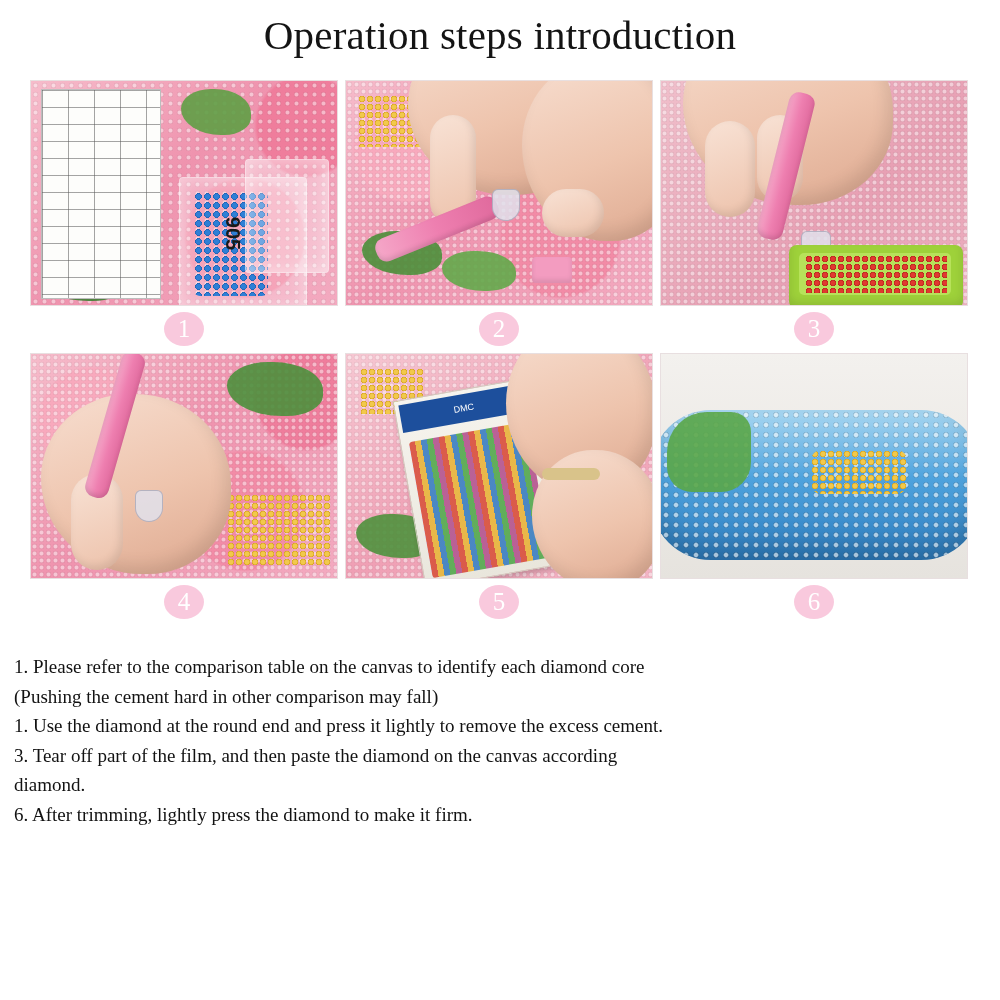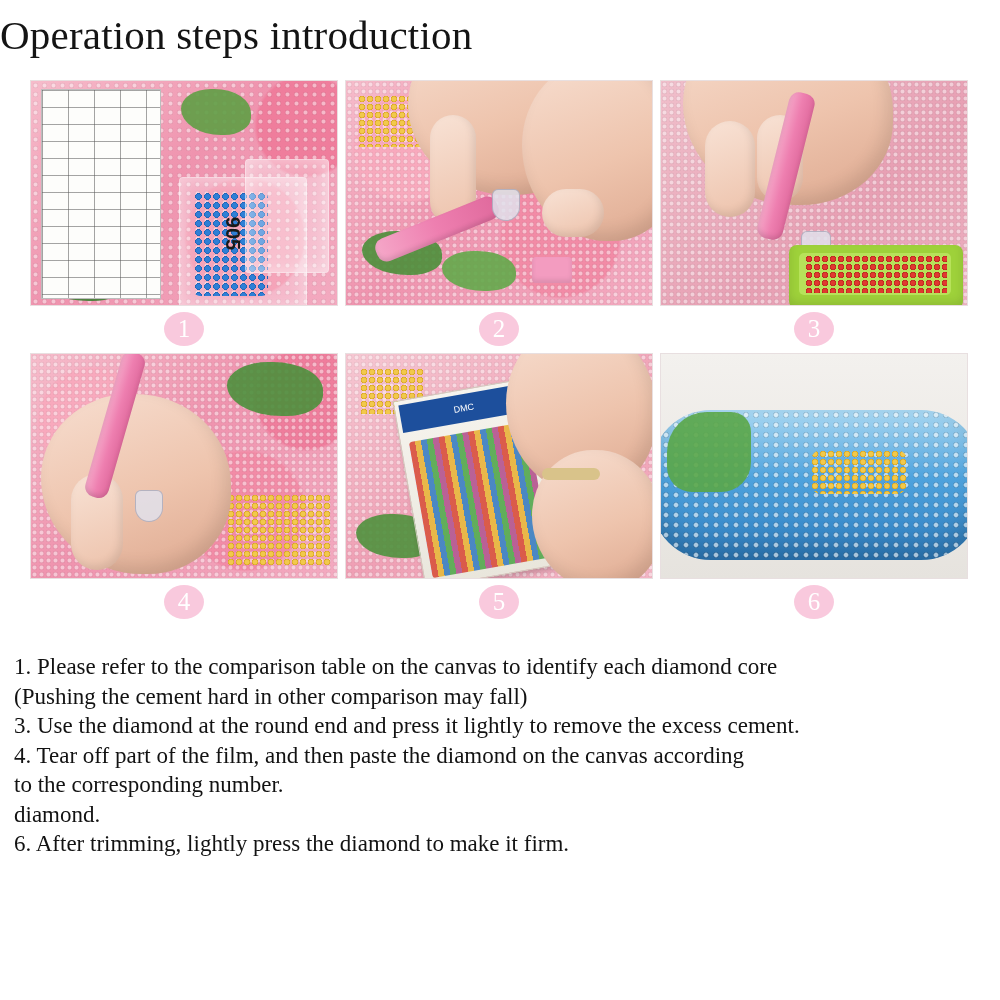--- a/index.html
+++ b/index.html
@@ -14,21 +14,21 @@
     color: #111111;
     overflow: hidden;
   }
   .page {
     position: relative;
     width: 1000px;
     height: 1000px;
     background: #ffffff;
   }
   .title {
-    text-align: left;
+    text-align: center;
     font-family: "Liberation Serif", serif;
     font-size: 41px;
     font-weight: 400;
     color: #141414;
     letter-spacing: 0.2px;
     padding-top: 10px;
     line-height: 1.25;
   }
   
   .grid {
@@ -73,21 +73,21 @@
     line-height: 34px;
     text-align: center;
   }
   
   .instructions {
     position: absolute;
     left: 14px;
     top: 652px;
     width: 975px;
     font-family: "Liberation Serif", serif;
-    font-size: 23px;
+    font-size: 19px;
     line-height: 29.5px;
     color: #121212;
   }
   .instructions p {
     margin: 0;
   }
 
   
   .bg-canvas {
     position: absolute;
@@ -354,20 +354,19 @@
         <div class="badge-row">
           <div class="badge">6</div>
         </div>
       </div>
     </div>
   </div>
 
   <div class="instructions">
     <p>1. Please refer to the comparison table on the canvas to identify each diamond core</p>
     <p>(Pushing the cement hard in other comparison may fall)</p>
-    <p>3. Use the diamond at the round end and press it lightly to remove the excess cement.</p>
-    <p>4. Tear off part of the film, and then paste the diamond on the canvas according</p>
-    <p>to the corresponding number.</p>
+    <p>1. Use the diamond at the round end and press it lightly to remove the excess cement.</p>
+    <p>3. Tear off part of the film, and then paste the diamond on the canvas according</p>
     <p>diamond.</p>
     <p>6. After trimming, lightly press the diamond to make it firm.</p>
   </div>
 
 </div>
 
 </body></html>

